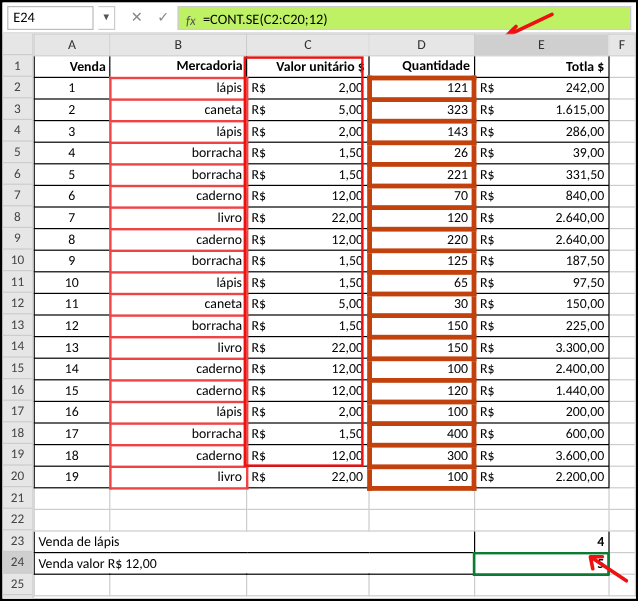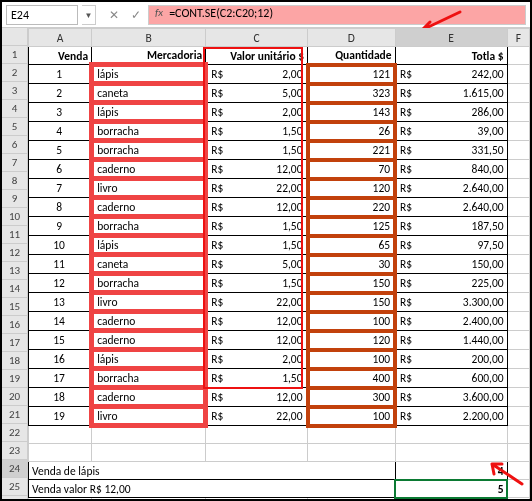--- a/index.html
+++ b/index.html
@@ -4,21 +4,21 @@
 <style>
   * { box-sizing: border-box; margin: 0; padding: 0; }
   body { font-family: Calibri, Arial, sans-serif; font-size: 12px; background: #fff; color: #000; }
   .container { width: 532px; height: 501px; border: 2px solid #000; position: relative; background: #fff; overflow: hidden; }
 
   .topbar { display: flex; align-items: center; height: 26px; border-bottom: 1px solid #ccc; padding: 2px 4px; gap: 4px; background: #fff; }
   .namebox { width: 72px; height: 20px; border: 1px solid #bbb; padding: 0 4px; display: flex; align-items: center; background: #fff; font-size: 12px; }
   .dd { width: 14px; height: 20px; display: flex; align-items: center; justify-content: center; color: #555; font-size: 8px; border: 1px solid #ccc; border-left: none; }
   .fxgroup { display: flex; align-items: center; gap: 6px; margin-left: 6px; }
   .fxbtn { width: 16px; height: 16px; display: flex; align-items: center; justify-content: center; color: #888; font-size: 12px; }
-  .fxbar { flex: 1; height: 20px; border: 1px solid #ccc; padding: 0 6px; display: flex; align-items: flex-start; font-size: 12px; background: #fca5a5; position: relative; }
+  .fxbar { flex: 1; height: 20px; border: 1px solid #ccc; padding: 0 6px; display: flex; align-items: flex-end; font-size: 12px; background: #bef264; position: relative; }
   .fxlabel { font-style: italic; color: #555; margin-right: 6px; font-size: 11px; }
   .arrow1 { position: absolute; top: 6px; left: 410px; color: #e11; font-size: 28px; pointer-events: none; }
   .arrow1 svg { width: 50px; height: 30px; }
   .arrow2 { position: absolute; bottom: 6px; right: 6px; color: #e11; font-size: 26px; pointer-events: none; }
   .arrow2 svg { width: 40px; height: 28px; }
 
   .sheet { display: flex; height: calc(100% - 26px); }
   .rowlabel-col { width: 26px; background: #e6e6e6; border-right: 1px solid #ccc; }
   .rowlabel { height: 18px; border-bottom: 1px solid #ccc; display: flex; align-items: center; justify-content: center; font-size: 11px; color: #444; }
   .rowlabel.selected { background: #cfcfcf; }
@@ -33,21 +33,21 @@
   col.B { width: 112px; }
   col.C { width: 100px; }
   col.D { width: 86px; }
   col.E { width: 110px; }
   col.F { width: 22px; }
 
   .hdr td { font-weight: bold; text-align: right; border: 1px solid #000; }
   .hdr td:last-child { border: 1px solid #ccc; font-weight: normal; }
 
   td.cA { text-align: center; border: 1px solid #000; }
-  td.cB { text-align: left; border: 5px solid #ef4444; }
+  td.cB { text-align: right; border: 2px solid #ef4444; }
   td.cC, td.cE { border: 1px solid #000; }
   td.cD { text-align: right; border: 4px solid #c2410c; }
   td.cF { }
 
   .money { display: flex; justify-content: space-between; }
   .cur { }
   .val { text-align: left; }
 
   .redbox { position: absolute; border: 2.5px solid #e11; pointer-events: none; }
 

